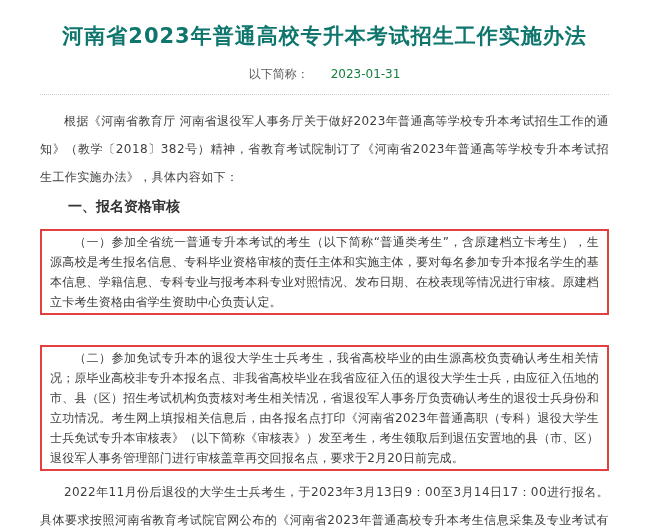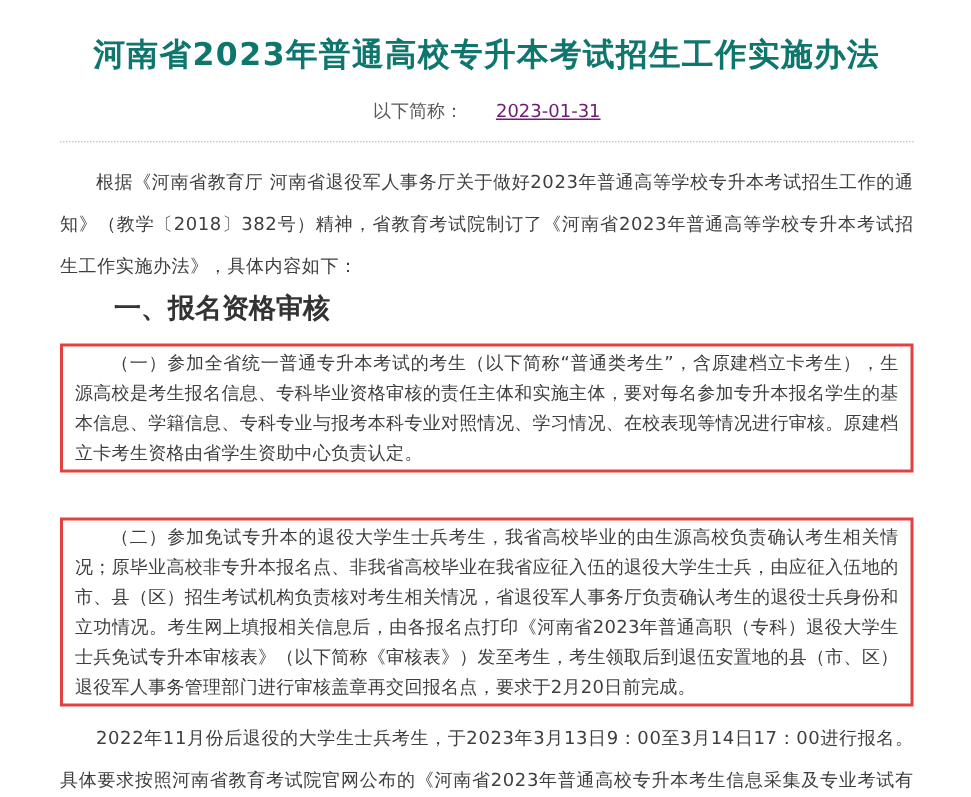--- a/index.html
+++ b/index.html
@@ -26,34 +26,34 @@
     color: #0f766e;
   }
   .pub-row {
     margin-top: 16px;
     padding-bottom: 11px;
     text-align: center;
     font-size: 12px;
     color: #5a5a5a;
     border-bottom: 1px dotted #c9c9c9;
   }
-  .pub-row .date-value { margin-left: 22px; color: #701a75; text-decoration: underline; }
+  .pub-row .date-value { margin-left: 22px; color: #15803d; }
   .para {
     margin: 12px 0 0;
     font-size: 12px;
     line-height: 28px;
     letter-spacing: 0.4px;
     text-align: justify;
     text-indent: 2em;
     color: #3e3e3e;
   }
   .para.first { margin-top: 12px; }
   .section-heading {
     margin: 4px 0 0;
-    font-size: 18px;
+    font-size: 14px;
     line-height: 22px;
     font-weight: 700;
     text-indent: 2em;
     color: #333333;
   }
   .red-box {
     margin-top: 12px;
     border: 2px solid #e34040;
     padding: 1px 8px;
     background: #ffffff;
@@ -79,21 +79,21 @@
 
   <div class="pub-row">
     <span>以下简称：</span><span class="date-value">2023-01-31</span>
   </div>
 
   <p class="para first">根据《河南省教育厅 河南省退役军人事务厅关于做好2023年普通高等学校专升本考试招生工作的通知》（教学〔2018〕382号）精神，省教育考试院制订了《河南省2023年普通高等学校专升本考试招生工作实施办法》，具体内容如下：</p>
 
   <h2 class="section-heading">一、报名资格审核</h2>
 
   <div class="red-box">
-    <p class="boxed-para">（一）参加全省统一普通专升本考试的考生（以下简称“普通类考生”，含原建档立卡考生），生源高校是考生报名信息、专科毕业资格审核的责任主体和实施主体，要对每名参加专升本报名学生的基本信息、学籍信息、专科专业与报考本科专业对照情况、学习情况、在校表现等情况进行审核。原建档立卡考生资格由省学生资助中心负责认定。</p>
+    <p class="boxed-para">（一）参加全省统一普通专升本考试的考生（以下简称“普通类考生”，含原建档立卡考生），生源高校是考生报名信息、专科毕业资格审核的责任主体和实施主体，要对每名参加专升本报名学生的基本信息、学籍信息、专科专业与报考本科专业对照情况、发布日期、在校表现等情况进行审核。原建档立卡考生资格由省学生资助中心负责认定。</p>
   </div>
 
   <div class="red-box">
     <p class="boxed-para">（二）参加免试专升本的退役大学生士兵考生，我省高校毕业的由生源高校负责确认考生相关情况；原毕业高校非专升本报名点、非我省高校毕业在我省应征入伍的退役大学生士兵，由应征入伍地的市、县（区）招生考试机构负责核对考生相关情况，省退役军人事务厅负责确认考生的退役士兵身份和立功情况。考生网上填报相关信息后，由各报名点打印《河南省2023年普通高职（专科）退役大学生士兵免试专升本审核表》（以下简称《审核表》）发至考生，考生领取后到退伍安置地的县（市、区）退役军人事务管理部门进行审核盖章再交回报名点，要求于2月20日前完成。</p>
   </div>
 
   <p class="para tail">2022年11月份后退役的大学生士兵考生，于2023年3月13日9：00至3月14日17：00进行报名。具体要求按照河南省教育考试院官网公布的《河南省2023年普通高校专升本考生信息采集及专业考试有关事宜问答》执行。</p>
 
 </main>
 

